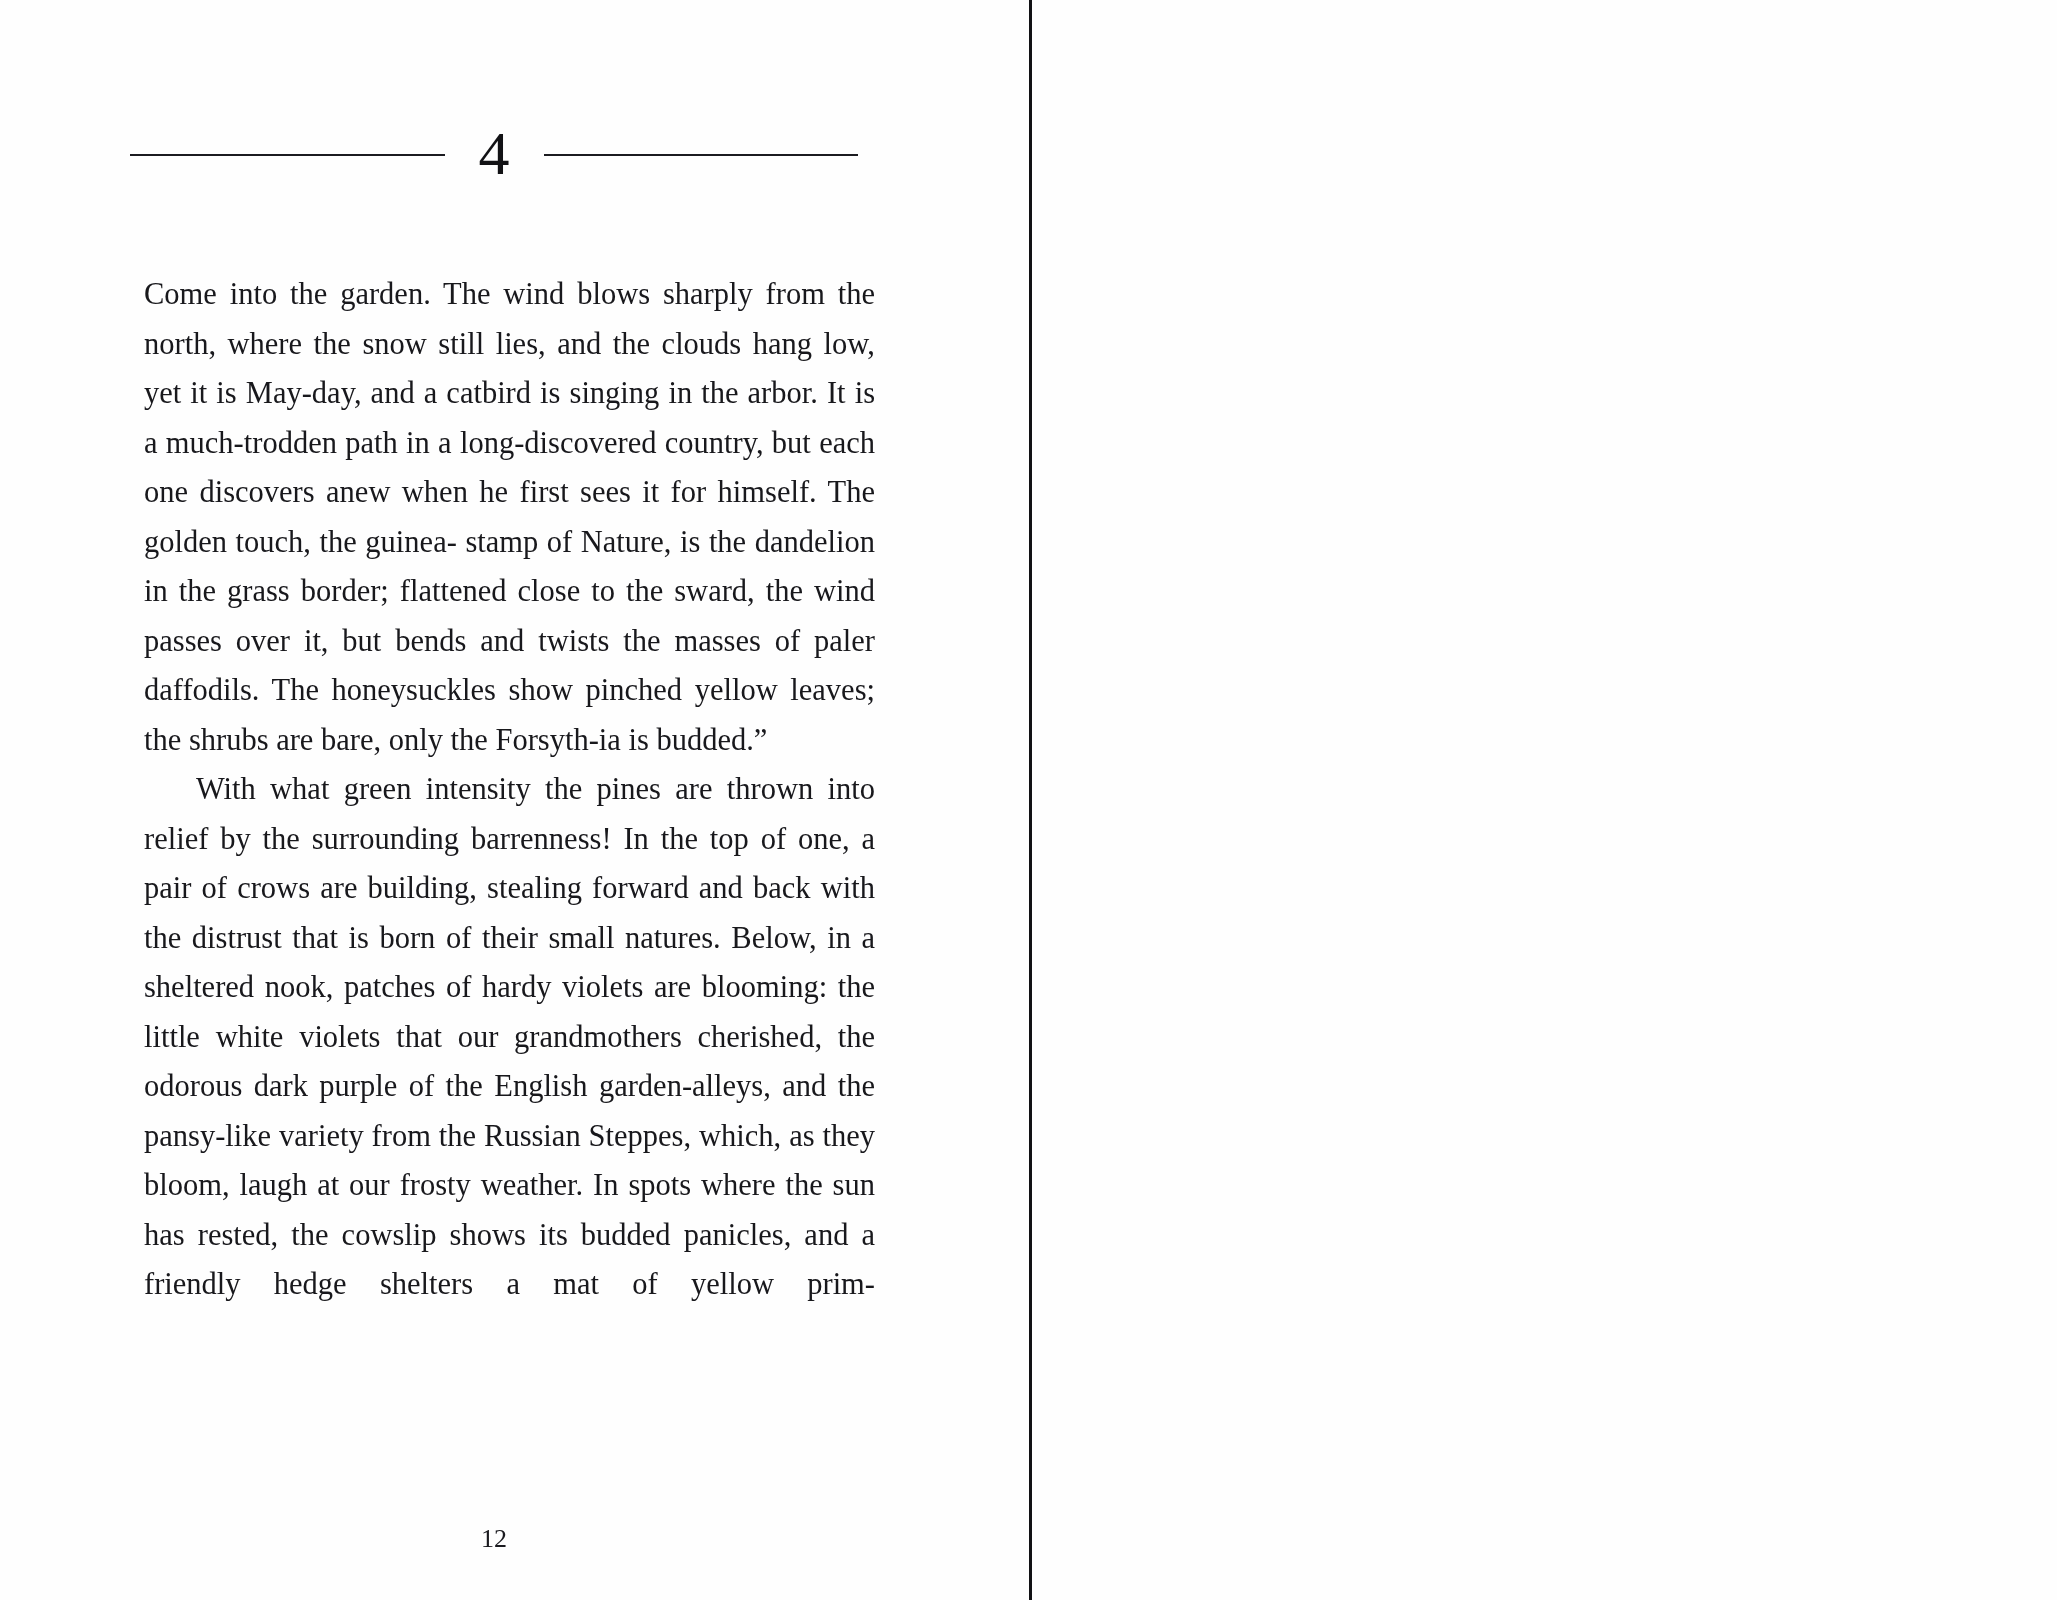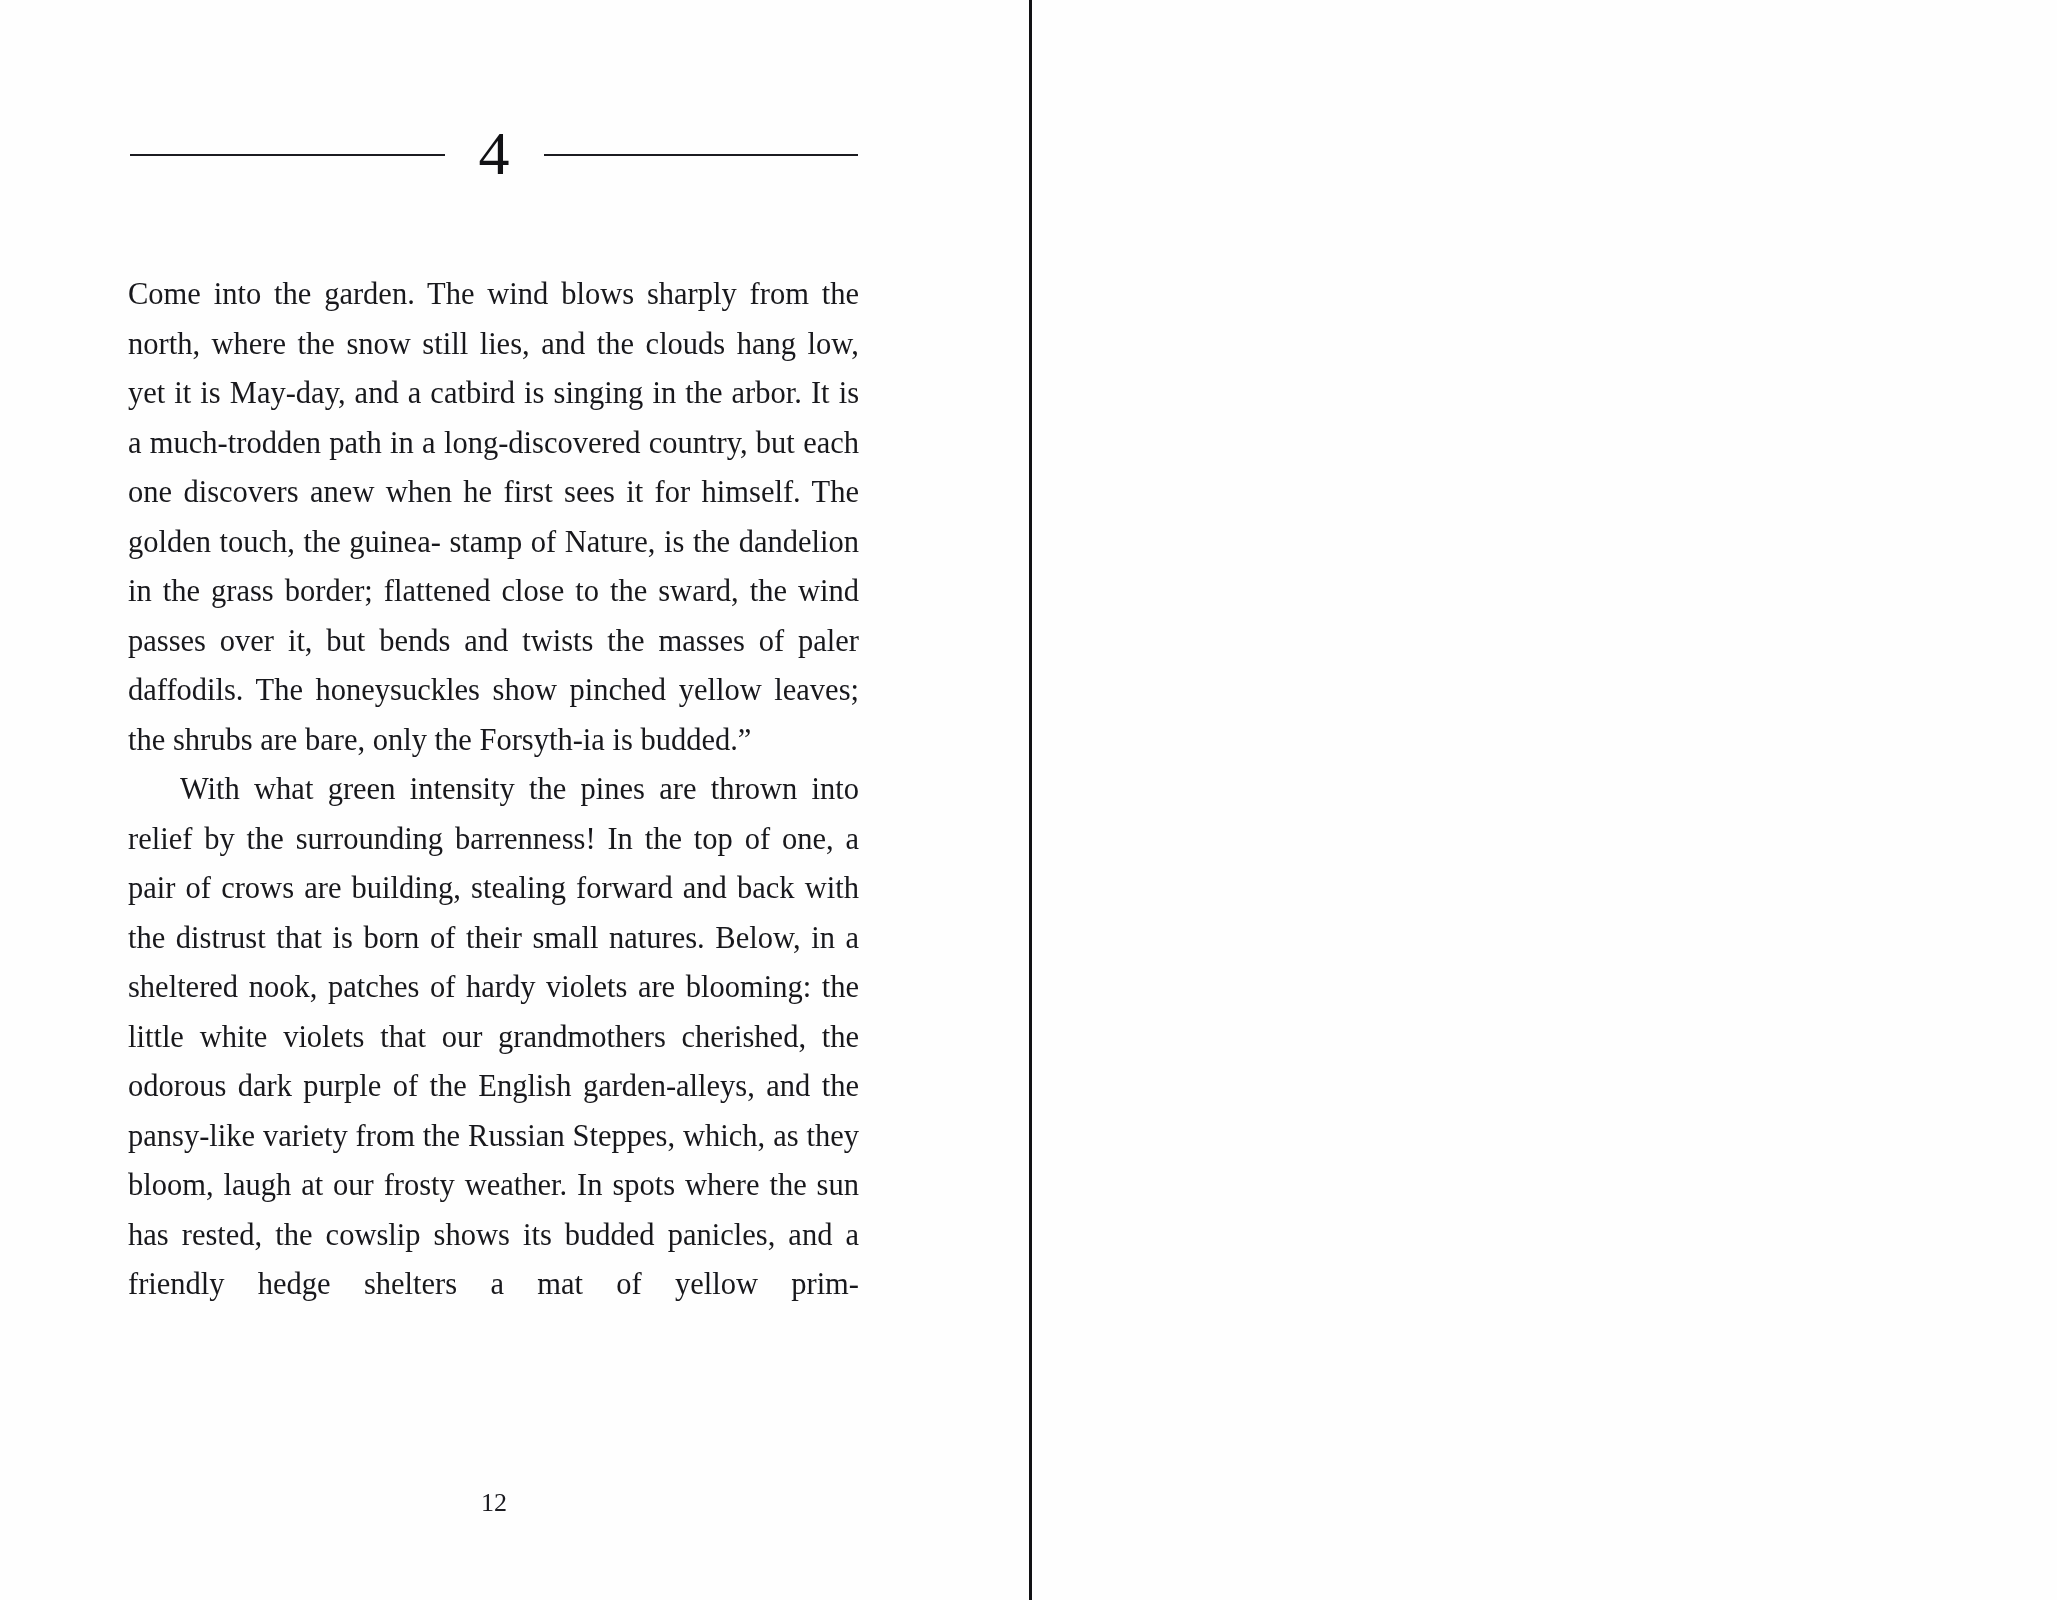--- a/index.html
+++ b/index.html
@@ -78,21 +78,21 @@
     font-size: 30.5px;
     line-height: 49.5px;
     text-align: justify;
     text-justify: inter-word;
     color: #18181c;
     hyphens: none;
     -webkit-hyphens: none;
   }
 
   .left-body {
-    left: 128px;
+    left: 144px;
     top: 270px;
     width: 731px;
   }
 
   .body-block p {
     margin: 0;
     text-align: justify;
   }
 
   .body-block p.first {
@@ -118,21 +118,21 @@
   .folio {
     position: absolute;
     font-size: 26px;
     color: #1a1a1f;
     text-align: center;
   }
 
   .folio-left {
     left: 130px;
     width: 728px;
-    top: 1488px;
+    top: 1524px;
   }
 </style>
 </head>
 <body>
 
 <div class="spread">
 
   <div class="page page-left">
 
     <div class="chapter-header">

